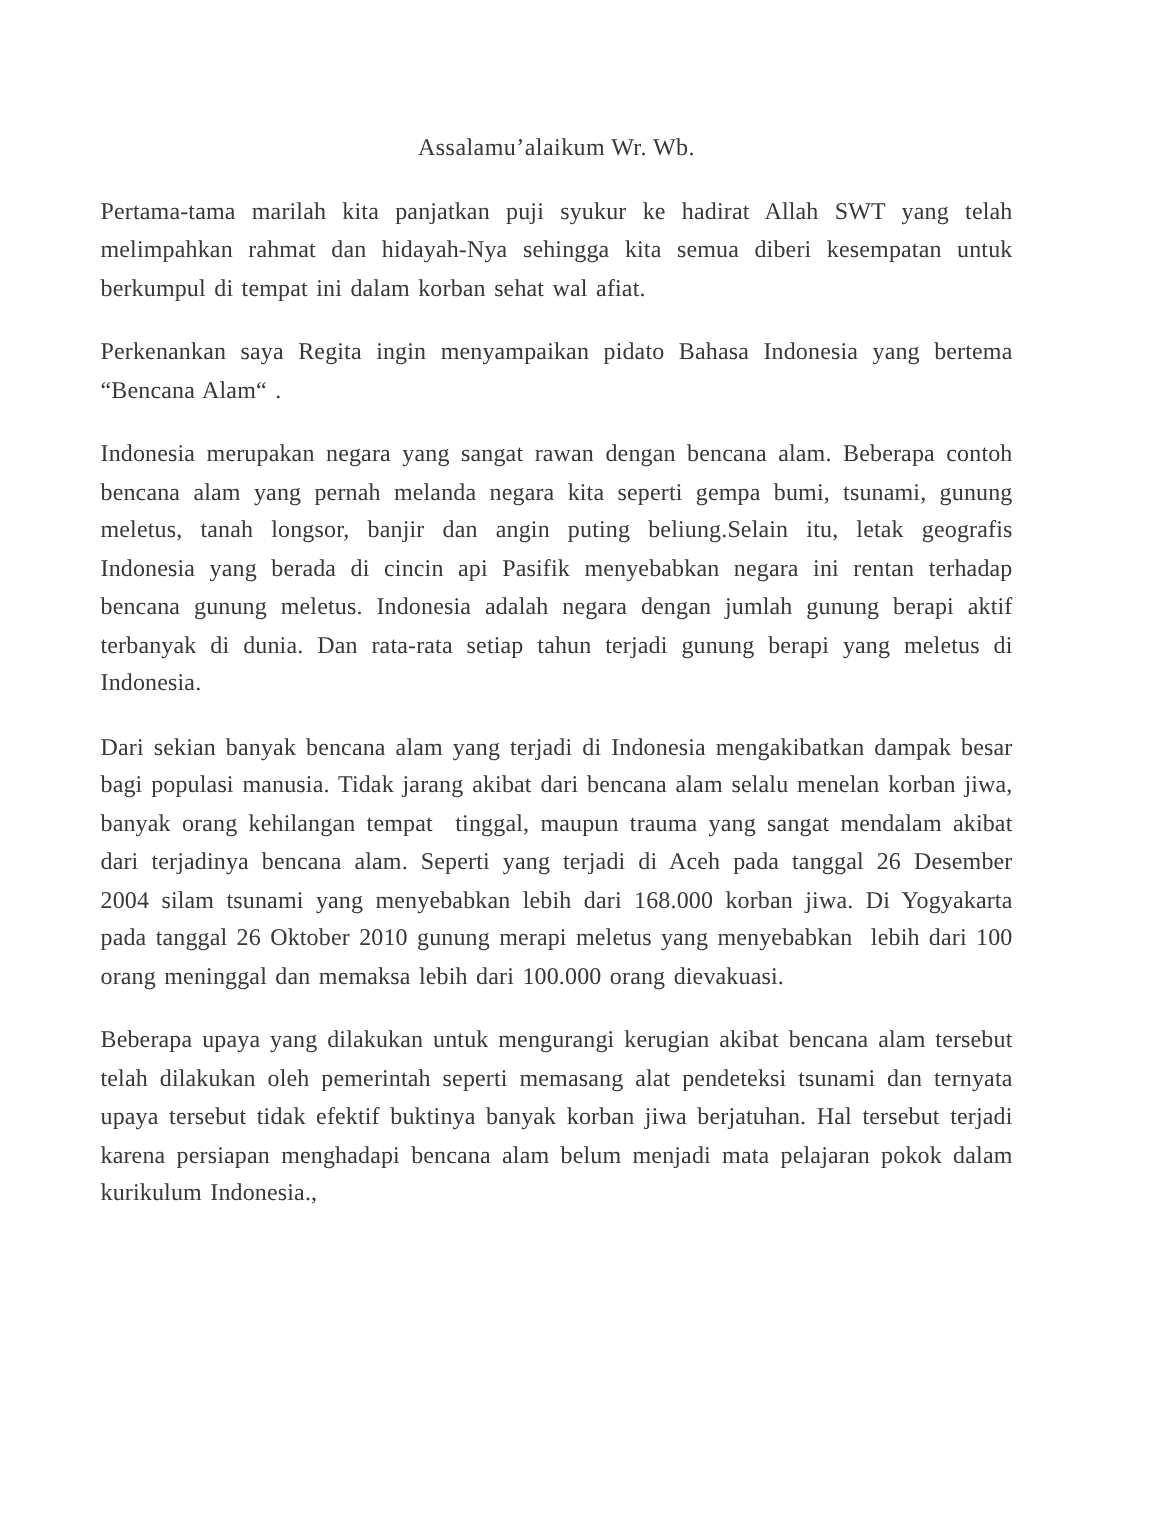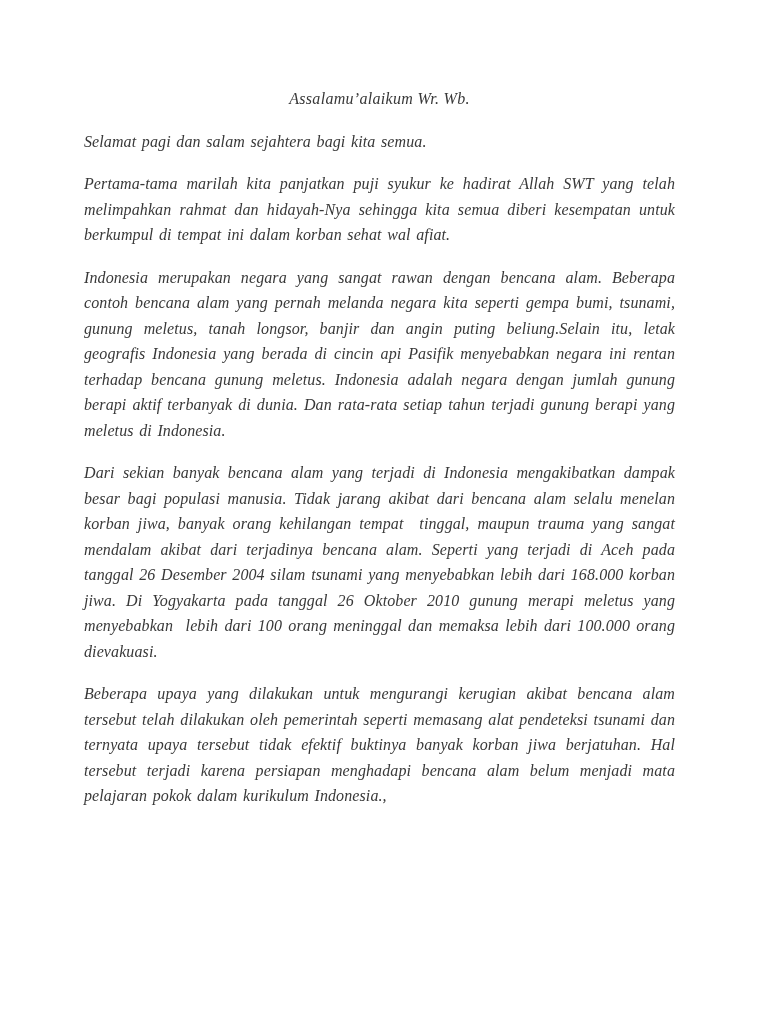--- a/index.html
+++ b/index.html
@@ -7,27 +7,26 @@
     padding: 0;
     background: #ffffff;
   }
   .page {
     position: relative;
     width: 768px;
     height: 895px;
     margin: 0 auto;
     background: var(--page-bg, #ffffff);
     box-sizing: border-box;
-    padding: 86px 93px 40px 84px;
+    padding: 86px 93px 40px 67px;
     overflow: hidden;
     font-family: "Liberation Serif", "DejaVu Serif", serif;
     color: var(--text-color, #383838);
     font-size: 16px;
     line-height: 25.5px;
-    font-style: italic;
   }
   .doc-title {
     margin: 0 0 17px 0;
     font-size: 16px;
     font-weight: normal;
     text-align: center;
     letter-spacing: 0.3px;
   }
   .doc-body p {
     margin: 0 0 17px 0;
@@ -39,19 +38,19 @@
   .doc-body p:last-child {
     margin-bottom: 4px;
   }
 </style>
 </head>
 <body>
 
 <div class="page" style="--text-color: #383838; --page-bg: #ffffff;">
   <h1 class="doc-title">Assalamu’alaikum Wr. Wb.</h1>
   <div class="doc-body">
-      <p>Selamat pagi dan salam sejahtera bagi kita semua.</p>
       <p>Pertama-tama marilah kita panjatkan puji syukur ke hadirat Allah SWT yang telah melimpahkan rahmat dan hidayah-Nya sehingga kita semua diberi kesempatan untuk berkumpul di tempat ini dalam korban sehat wal afiat.</p>
+      <p>Perkenankan saya Regita ingin menyampaikan pidato Bahasa Indonesia yang bertema “Bencana Alam“ .</p>
       <p>Indonesia merupakan negara yang sangat rawan dengan bencana alam. Beberapa contoh bencana alam yang pernah melanda negara kita seperti gempa bumi, tsunami, gunung meletus, tanah longsor, banjir dan angin puting beliung.Selain itu, letak geografis Indonesia yang berada di cincin api Pasifik menyebabkan negara ini rentan terhadap bencana gunung meletus. Indonesia adalah negara dengan jumlah gunung berapi aktif terbanyak di dunia. Dan rata-rata setiap tahun terjadi gunung berapi yang meletus di Indonesia.</p>
       <p>Dari sekian banyak bencana alam yang terjadi di Indonesia mengakibatkan dampak besar bagi populasi manusia. Tidak jarang akibat dari bencana alam selalu menelan korban jiwa, banyak orang kehilangan tempat&nbsp; tinggal, maupun trauma yang sangat mendalam akibat dari terjadinya bencana alam. Seperti yang terjadi di Aceh pada tanggal 26 Desember 2004 silam tsunami yang menyebabkan lebih dari 168.000 korban jiwa. Di Yogyakarta pada tanggal 26 Oktober 2010 gunung merapi meletus yang menyebabkan&nbsp; lebih dari 100 orang meninggal dan memaksa lebih dari 100.000 orang dievakuasi.</p>
       <p>Beberapa upaya yang dilakukan untuk mengurangi kerugian akibat bencana alam tersebut telah dilakukan oleh pemerintah seperti memasang alat pendeteksi tsunami dan ternyata upaya tersebut tidak efektif buktinya banyak korban jiwa berjatuhan. Hal tersebut terjadi karena persiapan menghadapi bencana alam belum menjadi mata pelajaran pokok dalam kurikulum Indonesia.,</p>
     </div>
 </div>
 
 </body></html>

